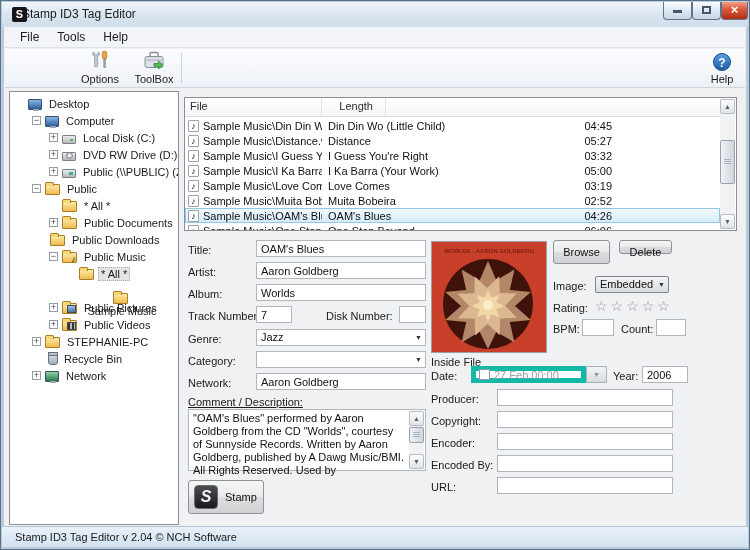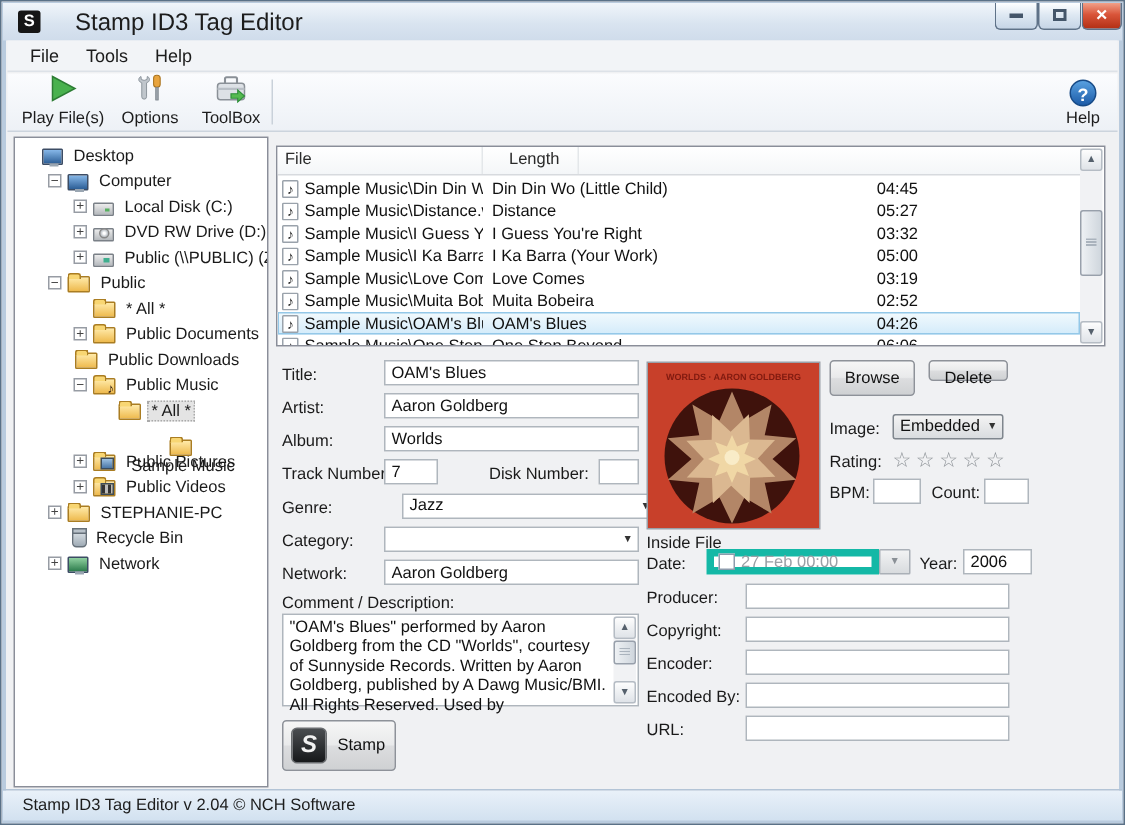--- a/index.html
+++ b/index.html
@@ -5,21 +5,21 @@
   * { margin:0; padding:0; box-sizing:border-box; font-family:"Liberation Sans","DejaVu Sans",sans-serif; }
   html,body { background:#e8e8e8; }
   .window { position:relative; width:750px; height:550px; background:#f0f1f3;
     border:1px solid #5a7187; box-shadow: inset 0 0 0 3px #b9cbde; overflow:hidden; }
 
   
   .titlebar { position:absolute; left:1px; right:1px; top:1px; height:25px;
     background:linear-gradient(#f0f5fa,#d9e4f0 55%,#cfdceb); }
   .app-icon { position:absolute; left:10px; top:5px; width:15px; height:15px; background:#161616;
     border-radius:2px; color:#fff; font-size:11px; font-weight:bold; text-align:center; line-height:15px; }
-  .win-title { position:absolute; left:48px; top:5px; font-size:16px; color:#1c1c1c; }
+  .win-title { position:absolute; left:20px; top:5px; font-size:12px; color:#1c1c1c; }
   .winbtn { position:absolute; top:1px; height:18px; border:1px solid #5f7288; border-top:none;
     border-radius:0 0 4px 4px; background:linear-gradient(#fdfeff,#dfe9f3 45%,#c6d5e6);
     color:#3c4c5c; text-align:center; font-size:11px; line-height:16px; }
   .winbtn.min { left:662px; width:29px; }
   .winbtn.max { left:691px; width:29px; }
   .winbtn.close { left:720px; width:27px; background:linear-gradient(#f2a088,#d9553a 45%,#b32f14);
     color:#fff; font-weight:bold; font-size:13px; line-height:15px; }
   .minglyph { display:inline-block; width:9px; height:3px; background:#44566a; margin-bottom:1px; }
   .maxglyph { display:inline-block; width:9px; height:8px; border:2px solid #44566a; margin-top:4px; }
 
@@ -155,30 +155,20 @@
   <div class="winbtn max"><span class="maxglyph"></span></div>
   <div class="winbtn close"><span>×</span></div>
 
   <div class="menubar">
       <div class="menu-item">File</div>
       <div class="menu-item">Tools</div>
       <div class="menu-item">Help</div>
     </div>
 
   <div class="toolbar">
-    <div class="tool" style="left:6px;width:62px;">
-      <div class="ticonbox">
-          <span>
-        <svg width="20" height="20" viewBox="0 0 20 20">
-              <path d="M3 2 L18 10 L3 18 Z" fill="#49b14e" stroke="#2d7d34" stroke-width="1"></path>
-            </svg>
-      </span>
-        </div>
-      <span class="tlabel">Play File(s)</span>
-    </div>
     <div class="tool" style="left:70px;width:50px;">
       <div class="ticonbox">
           <span>
         <svg width="20" height="20" viewBox="0 0 20 20">
           <path d="M4 2 C2.5 2.5 2 4.5 3.2 5.5 L4.5 6.2 L4.5 15.5 a1.6 1.6 0 0 0 3.2 0 L7.7 6.2 L9 5.5 C10.2 4.5 9.7 2.5 8.2 2 L8 4 L6.1 4.6 L4.2 4 Z" fill="#c0c6cc" stroke="#858d95" stroke-width="0.6"></path>
           <rect x="12.4" y="1.2" width="4.4" height="8" rx="2" fill="#e8a43e" stroke="#a9741f" stroke-width="0.7"></rect>
           <rect x="13.8" y="9.2" width="1.7" height="8.5" fill="#9aa2aa" stroke="#7a828a" stroke-width="0.5"></rect>
         </svg>
       </span>
         </div>
@@ -376,31 +366,31 @@
   <input class="tbox" style="left: 255px; top: 239px; width: 170px;" value="OAM's Blues">
   <div class="lbl" style="left:187px;top:265px;">Artist:</div>
   <input class="tbox" style="left: 255px; top: 261px; width: 170px;" value="Aaron Goldberg">
   <div class="lbl" style="left:187px;top:287px;">Album:</div>
   <input class="tbox" style="left: 255px; top: 283px; width: 170px;" value="Worlds">
   <div class="lbl" style="left:187px;top:309px;">Track Number:</div>
   <input class="tbox" style="left: 255px; top: 305px; width: 36px;" value="7">
   <div class="lbl" style="left:325px;top:309px;">Disk Number:</div>
   <input class="tbox" style="left: 398px; top: 305px; width: 27px;" value="">
   <div class="lbl" style="left:187px;top:332px;">Genre:</div>
-  <div class="combo" style="left:267px;top:328px;width:170px;">
+  <div class="combo" style="left:255px;top:328px;width:170px;">
     <span>Jazz</span><span class="arr">▼</span>
   </div>
   <div class="lbl" style="left:187px;top:354px;">Category:</div>
   <div class="combo" style="left:255px;top:350px;width:170px;">
     <span></span><span class="arr">▼</span>
   </div>
   <div class="lbl" style="left:187px;top:376px;">Network:</div>
   <input class="tbox" style="left: 255px; top: 372px; width: 170px;" value="Aaron Goldberg">
 
-  <div class="lbl" style="left:187px;top:395px;">Comment / Description:</div>
+  <div class="lbl" style="left:187px;top:395px;text-decoration:underline;">Comment / Description:</div>
   <div class="comment-box">
     <div class="comment-text">"OAM's Blues" performed by Aaron Goldberg from the CD "Worlds", courtesy of Sunnyside Records. Written by Aaron Goldberg, published by A Dawg Music/BMI.  All Rights Reserved.  Used by</div>
     <div class="vscroll">
       <div class="sb-btn sb-up">▲</div>
       <div class="sb-thumb" style="top:16px;height:16px;"></div>
       <div class="sb-btn sb-dn">▼</div>
     </div>
   </div>
 
   <div class="btn stamp-btn">

